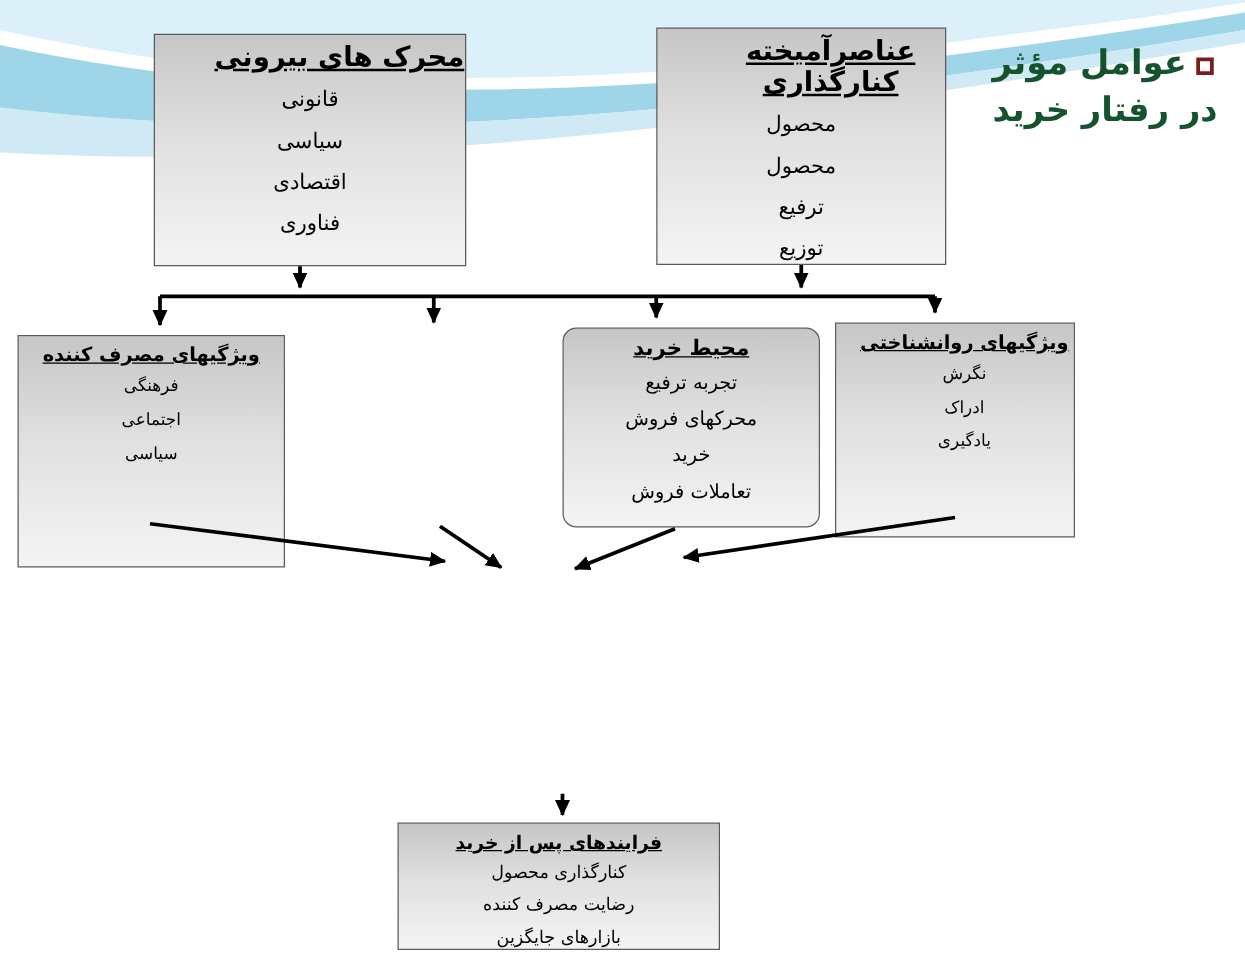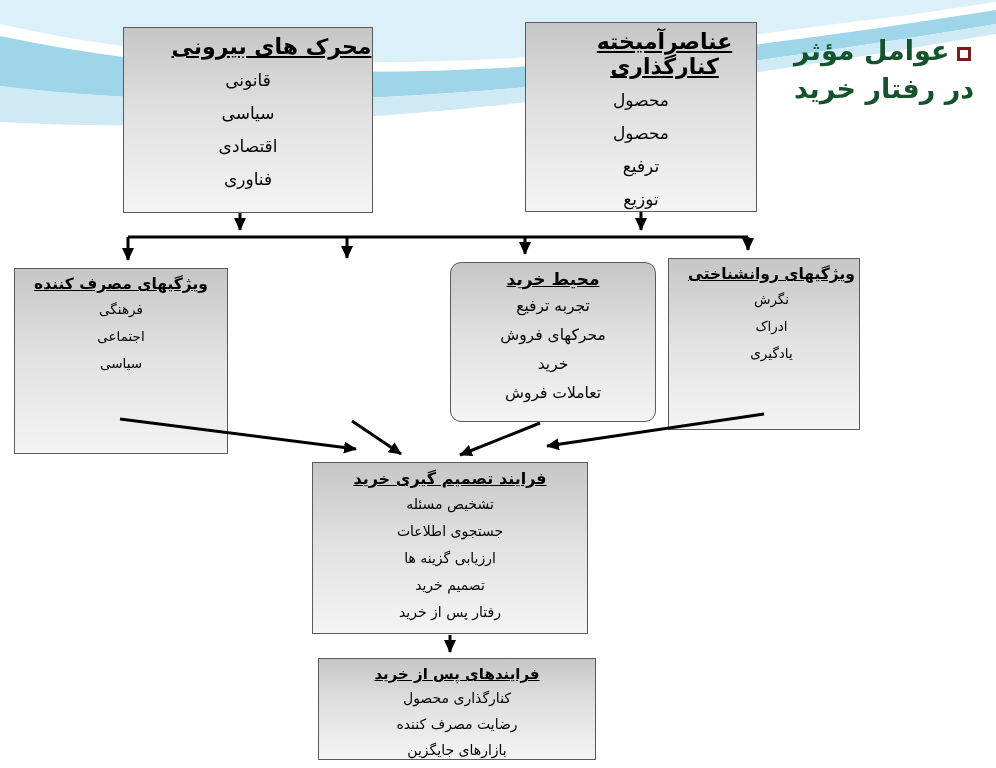--- a/index.html
+++ b/index.html
@@ -97,30 +97,22 @@
     <div class="box-item">تعاملات فروش</div>
   </div>
 
   <div class="box box-mid" style="left:668px; top:258px; width:192px; height:172px;padding-left:15px;">
     <div class="box-title">ویژگیهای روانشناختی</div>
     <div class="box-item">نگرش</div>
     <div class="box-item">ادراک</div>
     <div class="box-item">یادگیری</div>
   </div>
 
-  <div class="box box-dec" style="left:312px; top:462px; width:276px; height:172px;">
-    <div class="box-title">فرایند تصمیم گیری خرید</div>
-    <div class="box-item">تشخیص مسئله</div>
-    <div class="box-item">جستجوی اطلاعات</div>
-    <div class="box-item">ارزیابی گزینه ها</div>
-    <div class="box-item">تصمیم خرید</div>
-    <div class="box-item">رفتار پس از خرید</div>
-  </div>
 
-  <div class="box box-post" style="left:318px; top:658px; width:278px; height:102px;">
+  <div class="box box-post" style="left:318px; top:658px; width:258px; height:102px;">
     <div class="box-title">فرایندهای پس از خرید</div>
     <div class="box-item">کنارگذاری محصول</div>
     <div class="box-item">رضایت مصرف کننده</div>
     <div class="box-item">بازارهای جایگزین</div>
   </div>
 
   <svg class="arrows" width="996" height="768" viewBox="0 0 996 768" aria-hidden="true">
     <defs>
       <marker id="ah" markerUnits="userSpaceOnUse" markerWidth="16" markerHeight="14" refX="12" refY="6" orient="auto">
         <path d="M0,0 L13,6 L0,12 Z" fill="#000"></path>

